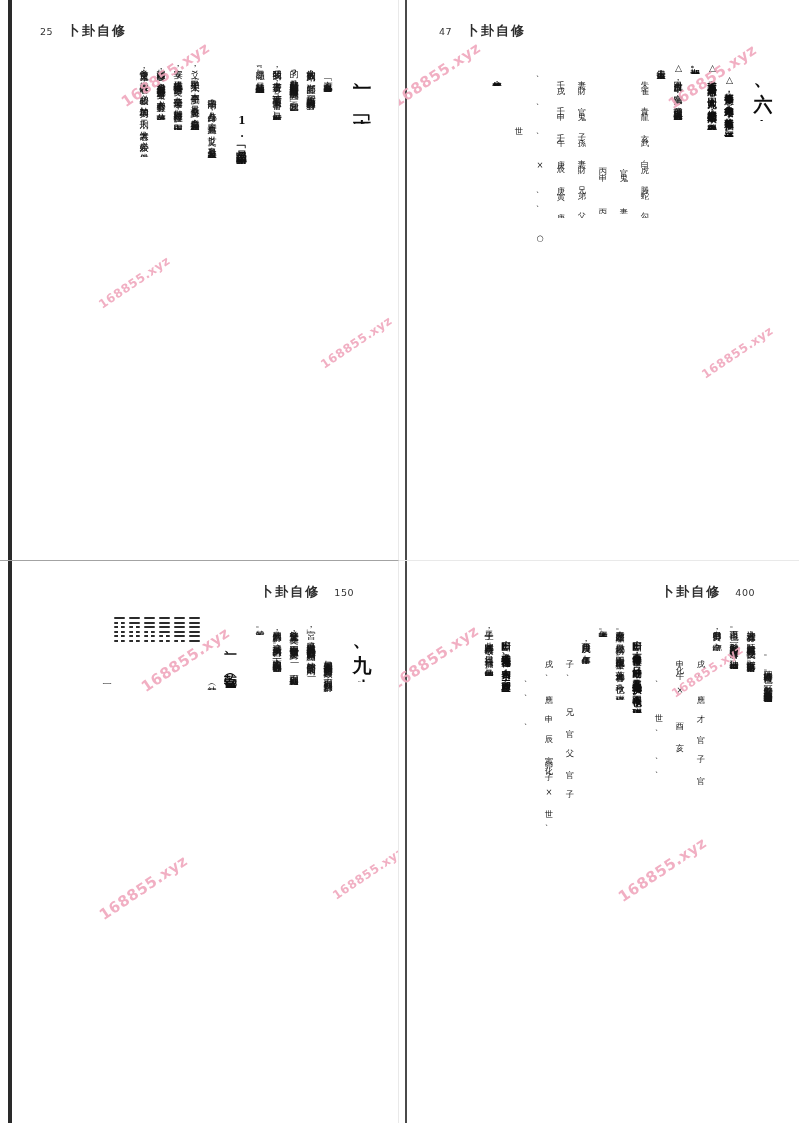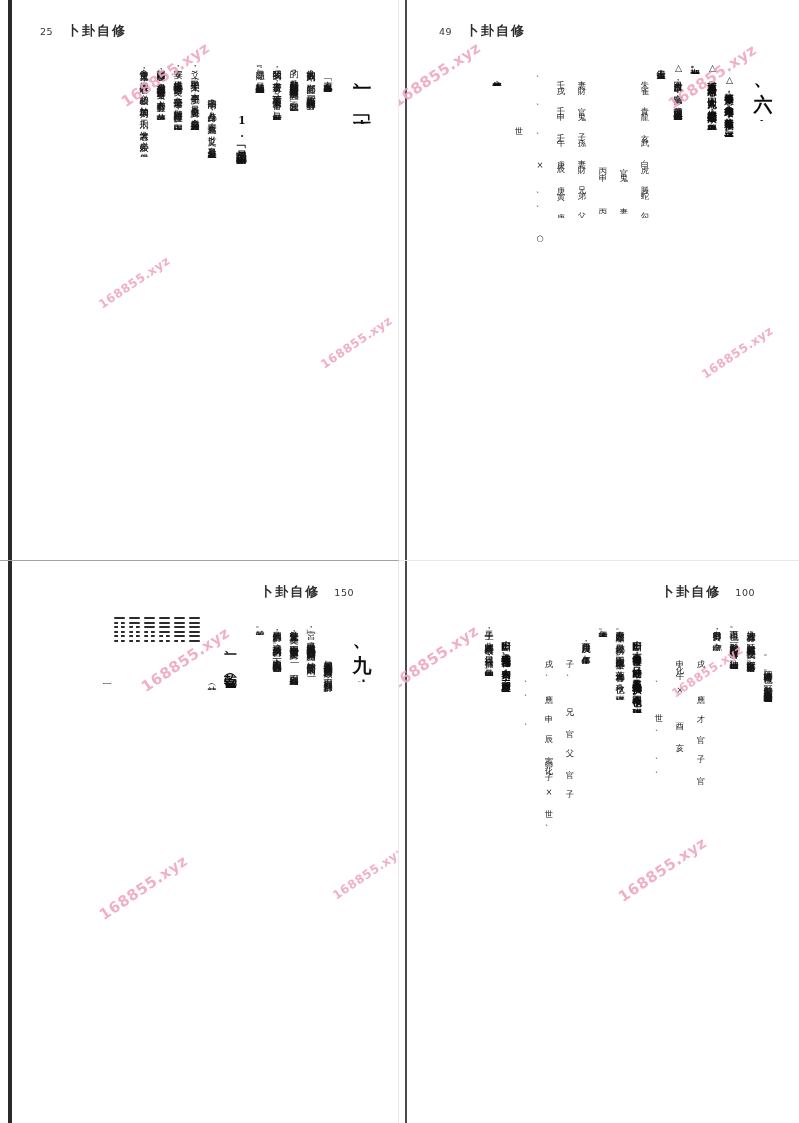--- a/index.html
+++ b/index.html
@@ -91,21 +91,21 @@
     </div>
     <div class="wm" style="left:118px;top:96px;">168855.xyz</div>
     <div class="wm sm" style="left:96px;top:300px;">168855.xyz</div>
     <div class="wm sm" style="left:318px;top:360px;">168855.xyz</div>
   </div>
 
   <div class="page tr">
     <div class="edge thin l" style="left:6px;"></div>
     <div class="frame">
       <div class="hdr left">
-        <span class="pnum">49</span>
+        <span class="pnum">47</span>
         <span class="btitle">卜卦自修</span>
       </div>
 
       <div class="cols">
         <div class="col title-v">六、卜卦實例解析</div>
         <div class="gapcol"></div>
         <div class="col colw-w pad-l bold-v">△修福不修慧，大象帶瓔珞；修慧不修福，羅漢托空缽。</div>
         <div class="col colw-w pad-m bold-v">△夫天下之事其不如人意者，固十常八九，總在能堅忍耐煩，勞怨不避，乃能</div>
         <div class="col colw-w pad-m bold-v">期於有成。</div>
         <div class="col colw-w pad-m">△甲戌月戊申日，空寅卯，一公司經理自卜與外國人合夥之公司財利如何？</div>
@@ -222,21 +222,21 @@
     <div class="wm" style="left:138px;top:120px;">168855.xyz</div>
     <div class="wm" style="left:96px;top:348px;">168855.xyz</div>
     <div class="wm sm" style="left:330px;top:330px;">168855.xyz</div>
   </div>
 
   <div class="page br">
     <div class="edge thin l" style="left:6px;"></div>
     <div class="frame">
       <div class="hdr right">
         <span class="btitle">卜卦自修</span>
-        <span class="pnum">100</span>
+        <span class="pnum">400</span>
       </div>
 
       <div class="cols">
         <div class="col colw-w pad-xl">。休囚者待時而進二也。動爻變爻有一而逢空破沖合者待期填補合沖而進三也。退</div>
         <div class="col colw-w pad-m">神之法亦有三：旺相者或有日月動爻生扶、占近事暫時而不退者一也。休囚者即待</div>
         <div class="col colw-w pad-m">而退二也。動爻變爻有一而逢空破沖合者、待期填補合沖而退三也。</div>
         <div class="col colw-w pad-m">申月癸卯日，占鄉試？得恆之大過卦</div>
 
         <div class="col colw-xw pad-xl spaced2 small-v">
           <span>戌　、應　才　官　子　官　才</span>

